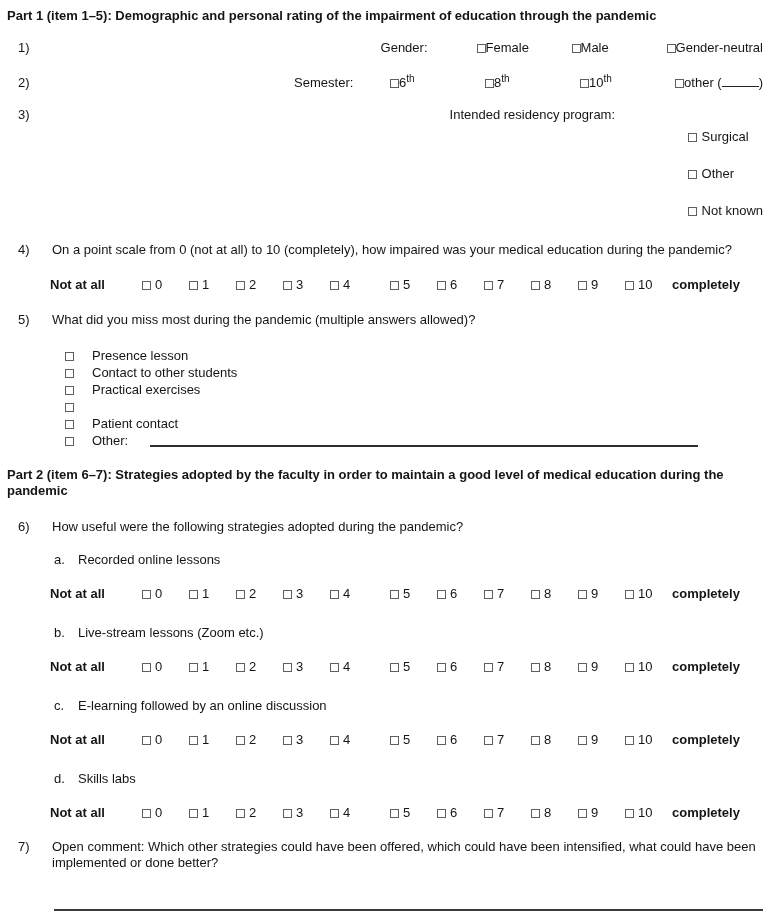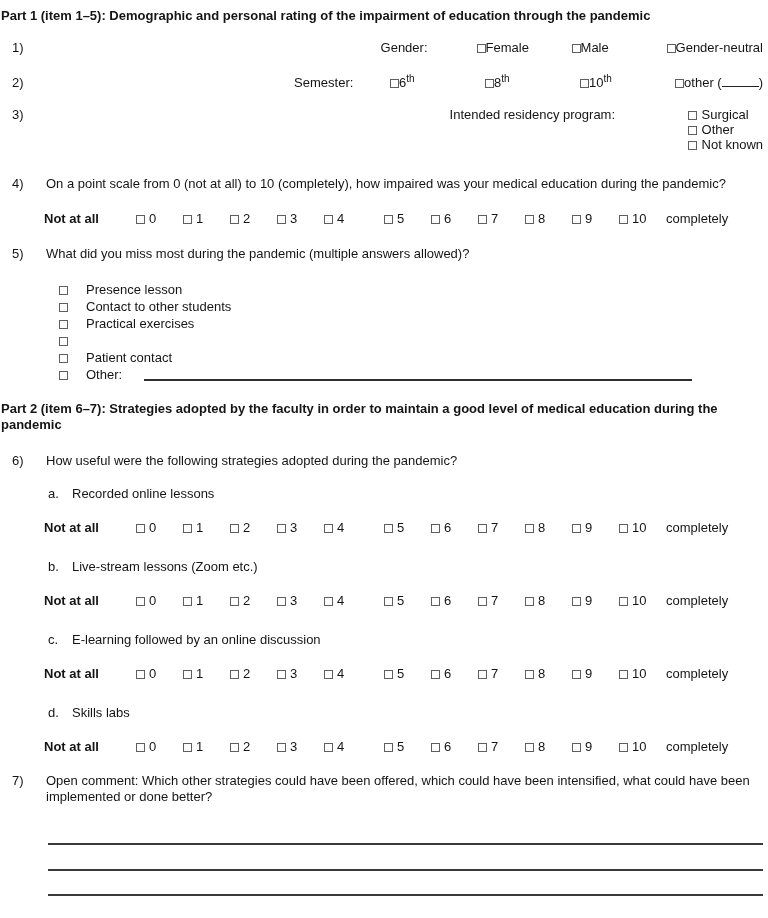--- a/index.html
+++ b/index.html
@@ -1,48 +1,48 @@
 <!DOCTYPE html>
 <html><head>
 <meta charset="utf-8">
 <style>
   html,body{margin:0;padding:0;background:#fff;}
   .page{
     width:768px;height:918px;box-sizing:border-box;
-    padding:8px 5px 0 1px;overflow:hidden;position:relative;
+    padding:8px 5px 0 7px;overflow:hidden;position:relative;
     font-family:"Liberation Sans","DejaVu Sans",sans-serif;
     font-size:13px;line-height:16px;color:#151515;
   }
   .part-title{font-weight:bold;margin:0;}
   
   .item{display:flex;padding-left:11px;}
   .item-num{width:34px;flex:none;}
   .item-body{flex:1;min-width:0;}
   
   .q-row{display:flex;justify-content:flex-end;}
   .q-label{width:96px;flex:none;}
   .q-label-wide{width:238px;flex:none;}
   .opt{width:95px;flex:none;display:flex;align-items:center;gap:0;}
   .opt.grow{width:auto;}
   .cb{width:7px;height:7px;border:1.5px solid #5f5f5f;flex:none;display:inline-block;background:#fff;margin-top:1px;}
   .opt-label{white-space:nowrap;}
   sup{font-size:10px;line-height:0;}
   .blank-sm{display:inline-block;width:37px;height:10px;border-bottom:1.5px solid #222;vertical-align:baseline;}
   
-  .stack .opt-line{display:flex;align-items:center;gap:5px;height:15px;}
+  .stack .opt-line{display:flex;align-items:center;gap:5px;height:15px;margin-top:22px;}
   .opts5{margin-left:13px;}
   .opts5 .opt-line{display:flex;align-items:center;gap:18px;height:17px;}
   .fill-line{height:11px;width:548px;border-bottom:2px solid #2e2e2e;flex:none;margin-left:4px;}
   
   .sub-row{display:flex;padding-left:47px;}
   .sub-letter{width:24px;flex:none;}
   
   .scale-row{display:flex;align-items:center;padding-left:43px;height:16px;}
   .sc-left{width:92px;flex:none;font-weight:bold;}
-  .sc-right{font-weight:normal;}
+  .sc-right{font-weight:bold;}
   .sc-opt{width:47px;flex:none;display:flex;align-items:center;gap:4px;}
   .sc-gap{margin-left:13px;}
   
   .write-line{height:0;border-top:2px solid #3a3a3a;margin-left:47px;margin-right:0;}
 </style>
 </head>
 <body>
 
 <div class="page">
 

